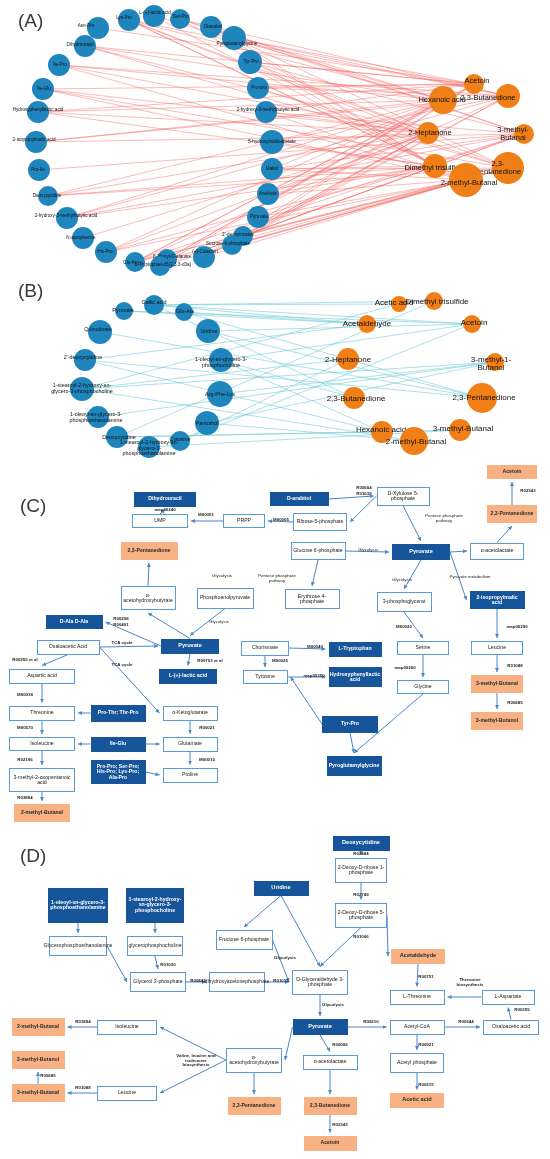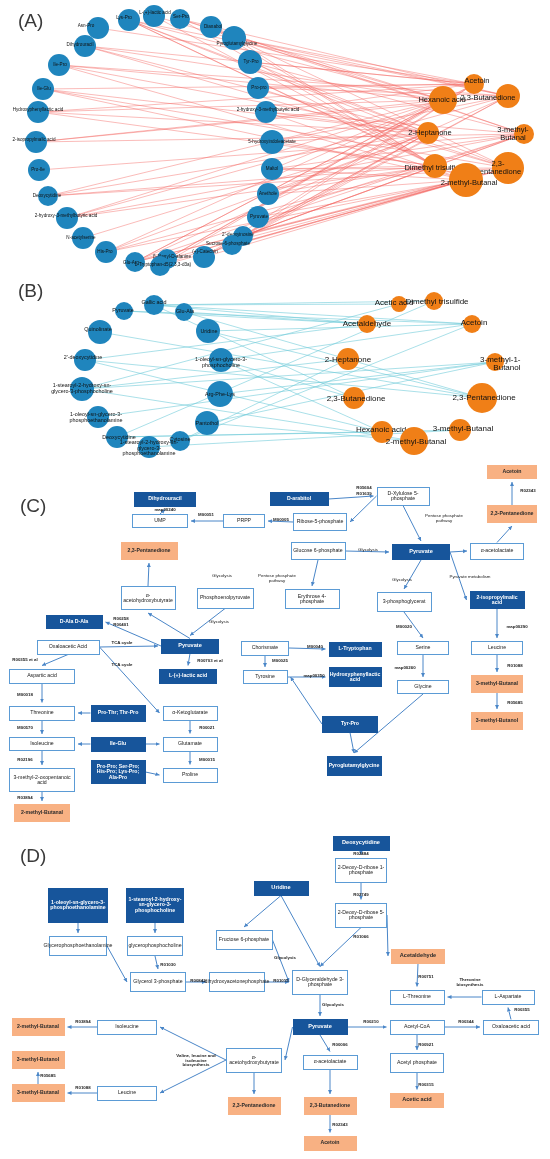--- a/index.html
+++ b/index.html
@@ -274,21 +274,21 @@
     <div class="netlabel" style="left: 394px; top: 303px; font-size: 8px; max-width: 112px;">Acetic acid</div>
     <div class="netnode orange-node" title="Dimethyl trisulfide" style="left: 434px; top: 301px; width: 18px; height: 18px;"></div>
     <div class="netlabel" style="left: 437px; top: 302px; font-size: 8px; max-width: 112px;">Dimethyl trisulfide</div>
     <div class="netnode orange-node" title="Acetaldehyde" style="left: 367px; top: 324px; width: 18px; height: 18px;"></div>
     <div class="netlabel" style="left: 367px; top: 324px; font-size: 8px; max-width: 112px;">Acetaldehyde</div>
     <div class="netnode orange-node" title="Acetoin" style="left: 472px; top: 324px; width: 18px; height: 18px;"></div>
     <div class="netlabel" style="left: 474px; top: 323px; font-size: 8px; max-width: 112px;">Acetoin</div>
     <div class="netnode orange-node" title="2-Heptanone" style="left: 348px; top: 359px; width: 22px; height: 22px;"></div>
     <div class="netlabel" style="left: 348px; top: 360px; font-size: 8px; max-width: 112px;">2-Heptanone</div>
     <div class="netnode orange-node" title="3-methyl-1-Butanol" style="left: 495px; top: 362px; width: 18px; height: 18px;"></div>
-    <div class="netlabel" style="left: 491px; top: 364px; font-size: 8px; max-width: 112px; text-align: right;">3-methyl-1-Butanol</div>
+    <div class="netlabel" style="left: 491px; top: 364px; font-size: 8px; max-width: 112px;">3-methyl-1-Butanol</div>
     <div class="netnode orange-node" title="2,3-Butanedione" style="left: 354px; top: 398px; width: 22px; height: 22px;"></div>
     <div class="netlabel" style="left: 356px; top: 399px; font-size: 8px; max-width: 112px;">2,3-Butanedione</div>
     <div class="netnode orange-node" title="2,3-Pentanedione" style="left: 482px; top: 398px; width: 30px; height: 30px;"></div>
     <div class="netlabel" style="left: 484px; top: 398px; font-size: 8px; max-width: 112px;">2,3-Pentanedione</div>
     <div class="netnode orange-node" title="Hexanoic acid" style="left: 382px; top: 432px; width: 22px; height: 22px;"></div>
     <div class="netlabel" style="left: 381px; top: 430px; font-size: 8px; max-width: 112px;">Hexanoic acid</div>
     <div class="netnode orange-node" title="3-methyl-Butanal" style="left: 460px; top: 430px; width: 22px; height: 22px;"></div>
     <div class="netlabel" style="left: 463px; top: 429px; font-size: 8px; max-width: 112px;">3-methyl-Butanal</div>
     <div class="netnode orange-node" title="2-methyl-Butanal" style="left: 414px; top: 441px; width: 28px; height: 28px;"></div>
     <div class="netlabel" style="left: 416px; top: 442px; font-size: 8px; max-width: 112px;">2-methyl-Butanal</div>

